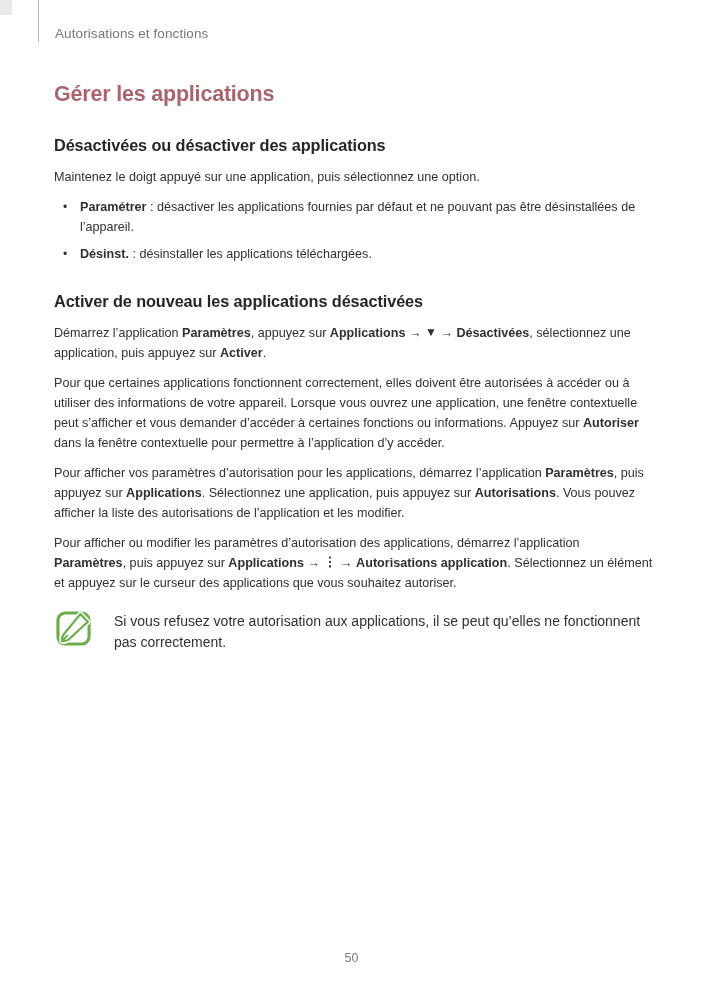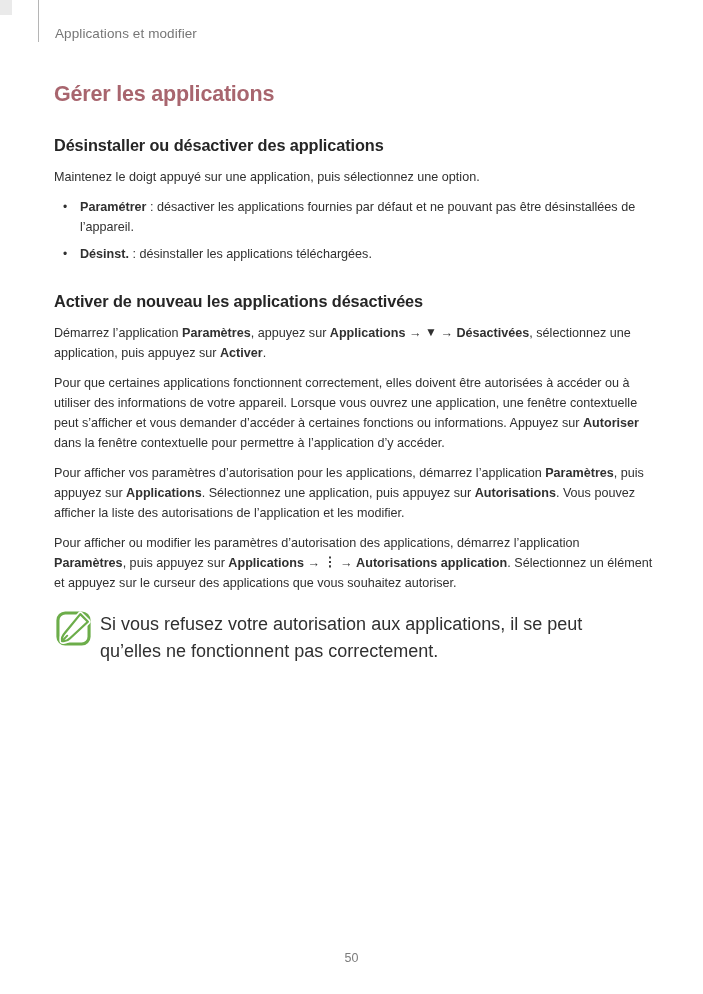--- a/index.html
+++ b/index.html
@@ -28,36 +28,36 @@
   h2.first{margin-top:29px;}
   p.para{font-size:12.6px;line-height:20px;margin:8px 0 10px 0;}
   ul.bullet-list{list-style:none;margin:2px 0 14px 0;padding:0;}
   ul.bullet-list li{position:relative;padding-left:26px;margin-bottom:7px;font-size:12.6px;line-height:20px;}
   ul.bullet-list li .bullet-dot{position:absolute;left:9px;top:0;font-size:12px;color:var(--c-body);}
   .icon-glyph{display:inline-block;}
   .icon-glyph.triangle{font-size:12px;transform:translateY(-1px);}
   .icon-glyph.dots{font-weight:bold;font-size:13px;transform:translateY(-1px);}
   .note{display:flex;align-items:flex-start;margin-top:17px;}
   .note-icon{width:35px;height:35px;flex:0 0 auto;margin-left:2px;margin-top:1px;}
-  .note-text{font-size:18px;line-height:27px;margin-left:9px;padding-top:1px;max-width:540px;}
+  .note-text{font-size:14px;line-height:21px;margin-left:23px;padding-top:1px;max-width:540px;}
   .page-footer{position:absolute;left:0;top:951px;width:703px;text-align:center;
     font-size:12.5px;color:var(--c-pagenum);}
 </style>
 </head>
 <body>
 
 <div class="corner-mark"></div>
 <div class="header-rule"></div>
-<div class="running-header">Applications et modifier</div>
+<div class="running-header">Autorisations et fonctions</div>
 
 <div class="content">
 
   <h1 class="doc-title">Gérer les applications</h1>
 
-  <h2 class="section-heading first">Désinstaller ou désactiver des applications</h2>
+  <h2 class="section-heading first">Désactivées ou désactiver des applications</h2>
   <p class="para">Maintenez le doigt appuyé sur une application, puis sélectionnez une option.</p>
   <ul class="bullet-list">
     <li>
       <span class="bullet-dot">•</span>
       <span><span style="font-weight: bold;">Paramétrer</span><span> : désactiver les applications fournies par défaut et ne pouvant pas être désinstallées de l’appareil.</span></span>
     </li>
     <li>
       <span class="bullet-dot">•</span>
       <span><span style="font-weight: bold;">Désinst.</span><span> : désinstaller les applications téléchargées.</span></span>
     </li>

